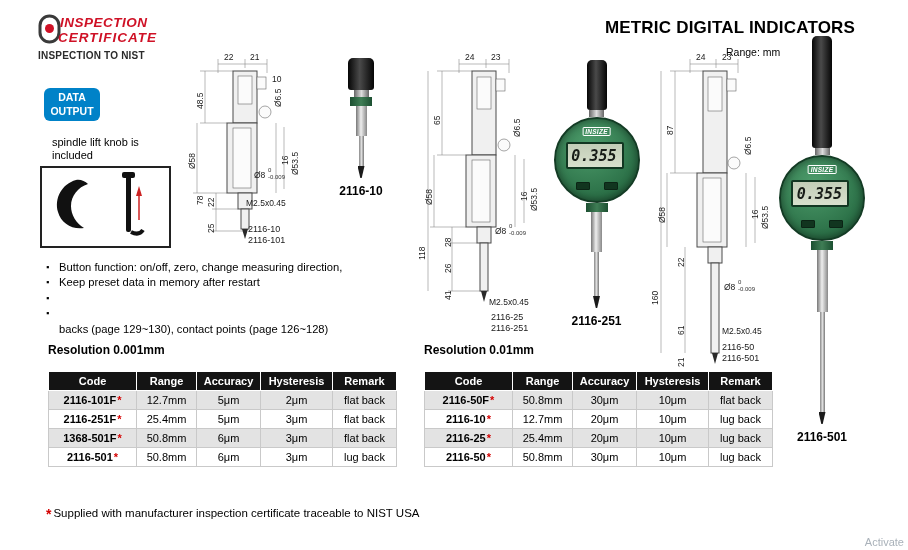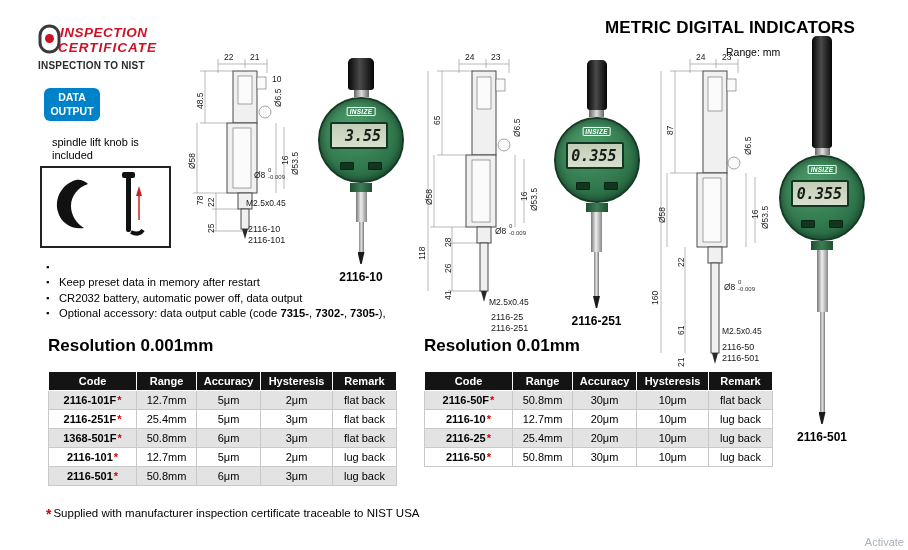--- a/index.html
+++ b/index.html
@@ -4,21 +4,21 @@
 <style>
   html,body{margin:0;padding:0;}
   body{width:908px;height:550px;background:#fff;font-family:"Liberation Sans",sans-serif;position:relative;overflow:hidden;color:#000;}
   .abs{position:absolute;}
 
   
   .page-title{left:570px;top:18px;width:320px;text-align:center;font-size:17px;font-weight:bold;letter-spacing:.2px;}
   .unit-label{left:726px;top:46px;font-size:10.5px;}
 
   
-  .logo{left:38px;top:24px;width:175px;height:50px;}
+  .logo{left:38px;top:14px;width:175px;height:50px;}
   .logo .seal{position:absolute;left:0;top:0;}
   .logo .l1{position:absolute;left:22px;top:1px;color:#cf1126;font-weight:bold;font-style:italic;font-size:13.5px;letter-spacing:.5px;}
   .logo .l2{position:absolute;left:20px;top:16px;color:#cf1126;font-weight:bold;font-style:italic;font-size:13.5px;letter-spacing:1px;}
   .logo .trace{position:absolute;left:0;top:36px;color:#2b2b2b;font-weight:bold;font-size:10px;letter-spacing:.2px;}
 
   
   .badge{left:44px;top:88px;width:56px;height:33px;background:#0082c8;border-radius:6px;color:#fff;font-weight:bold;font-size:10.5px;display:flex;flex-direction:column;align-items:center;justify-content:center;line-height:1.25;}
 
   
   .spindle-note{left:52px;top:136px;font-size:11px;line-height:1.15;}
@@ -61,21 +61,21 @@
   .photo-1 .rod{height:30px;} .photo-2 .rod{height:44px;} .photo-3 .rod{height:100px;}
   .tip{width:7px;height:12px;background:#1a1a1a;clip-path:polygon(0 0,100% 0,60% 100%,40% 100%);}
   .model{margin-top:6px;font-weight:bold;font-size:12px;}
 
   
   .features{left:46px;top:260px;width:400px;font-size:11.2px;}
   .feat{display:flex;line-height:15.4px;}
   .feat .blt{width:13px;flex:0 0 13px;font-size:9px;}
 
   
-  .tbl-title{top:336px;font-size:17px;font-weight:bold;}
+  .tbl-title{top:343px;font-size:12px;font-weight:bold;}
   .tt1{left:48px;} .tt2{left:424px;}
   .spec-table{position:absolute;top:372px;border-collapse:collapse;font-size:11px;}
   .t1{left:48px;} .t2{left:424px;}
   .spec-table th{background:#141414;color:#fff;font-weight:bold;padding:3px 2px;border:1px solid #fff;border-top:none;}
   .spec-table td{padding:2px 3px;text-align:center;border:1px solid #c9c9c9;height:14px;margin-top:27px;}
   .spec-table tbody tr:nth-child(odd){background:#e3e3e3;}
   .spec-table tbody tr:nth-child(even){background:#ffffff;}
   .spec-table td.code-cell b{font-weight:bold;}
   .star{color:#d40000;font-weight:bold;margin-left:1px;}
 
@@ -261,28 +261,20 @@
     <span class="dim sm" style="left: 80px; top: 224px;">0</span>
     <span class="dim sm" style="left: 80px; top: 231px;">-0.009</span>
     <span class="dim" style="left: 64px; top: 272px;">M2.5x0.45</span>
     <span class="dim code" style="left: 64px; top: 288px;">2116-50</span>
     <span class="dim code" style="left: 64px; top: 299px;">2116-501</span>
   </div>
 
 <div class="photo photo-1">
   <div class="cap"></div>
   <div class="collar"></div>
-  <div class="dial">
-    <div class="brand">INSIZE</div>
-    <div class="lcd">3.55</div>
-    <div class="btns">
-        <span class="btn"></span>
-        <span class="btn"></span>
-      </div>
-  </div>
   <div class="neck"></div>
   <div class="stem"></div>
   <div class="rod"></div>
   <div class="tip"></div>
   <div class="model">2116-10</div>
 </div>
 
 <div class="photo photo-2">
   <div class="cap"></div>
   <div class="collar"></div>
@@ -315,35 +307,38 @@
   <div class="neck"></div>
   <div class="stem"></div>
   <div class="rod"></div>
   <div class="tip"></div>
   <div class="model">2116-501</div>
 </div>
 
 <div class="abs features">
     <div class="feat">
       <span class="blt">▪</span>
+      <span><span>Button function: on/off, zero, change measuring direction,</span></span>
     </div>
     <div class="feat">
       <span class="blt"></span>
     </div>
     <div class="feat">
       <span class="blt">▪</span>
       <span><span>Keep preset data in memory after restart</span></span>
     </div>
     <div class="feat">
       <span class="blt">▪</span>
-      <span><span>CR2032 battery, automatic power off, data output</span></span>
     </div>
     <div class="feat">
       <span class="blt">▪</span>
-      <span><span>Optional accessory: data output cable (code </span><b>7315-</b><span>, </span><b>7302-</b><span>, </span><b>7305-</b><span>),</span></span>
+    </div>
+    <div class="feat">
+      <span class="blt"></span>
+      <span><span>backs (page 129~130), contact points (page 126~128)</span></span>
     </div>
   </div>
 
 <div class="abs tbl-title tt1">Resolution 0.001mm</div>
 <div class="abs tbl-title tt2">Resolution 0.01mm</div>
 
 <table class="spec-table t1">
   <colgroup>
       <col style="width:88px">
       <col style="width:60px">
@@ -376,27 +371,20 @@
         <td>flat back</td>
       </tr>
       <tr>
         <td class="code-cell"><b>1368-501F</b><span class="star">*</span></td>
         <td>50.8mm</td>
         <td>6μm</td>
         <td>3μm</td>
         <td>flat back</td>
       </tr>
       <tr>
-        <td class="code-cell"><b>2116-101</b><span class="star">*</span></td>
-        <td>12.7mm</td>
-        <td>5μm</td>
-        <td>2μm</td>
-        <td>lug back</td>
-      </tr>
-      <tr>
         <td class="code-cell"><b>2116-501</b><span class="star">*</span></td>
         <td>50.8mm</td>
         <td>6μm</td>
         <td>3μm</td>
         <td>lug back</td>
       </tr>
     </tbody>
 </table>
 
 <table class="spec-table t2">

